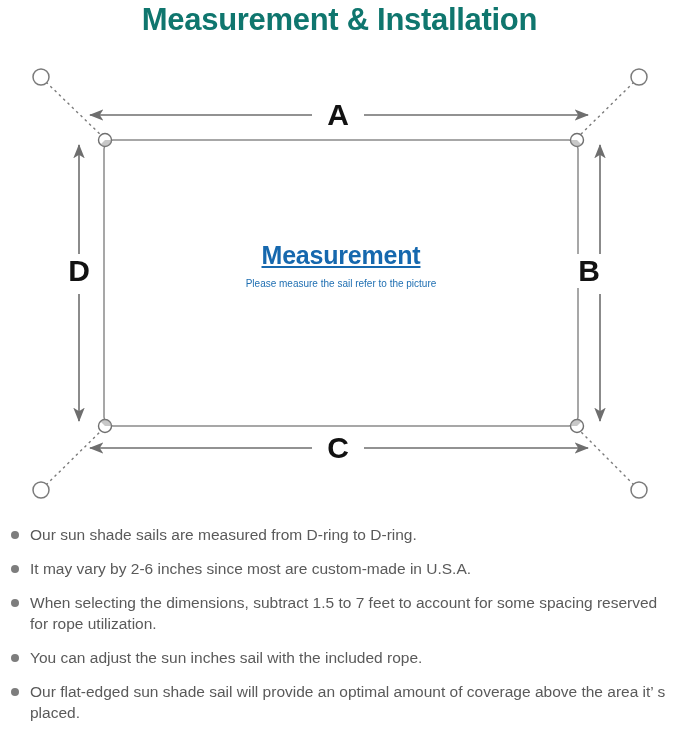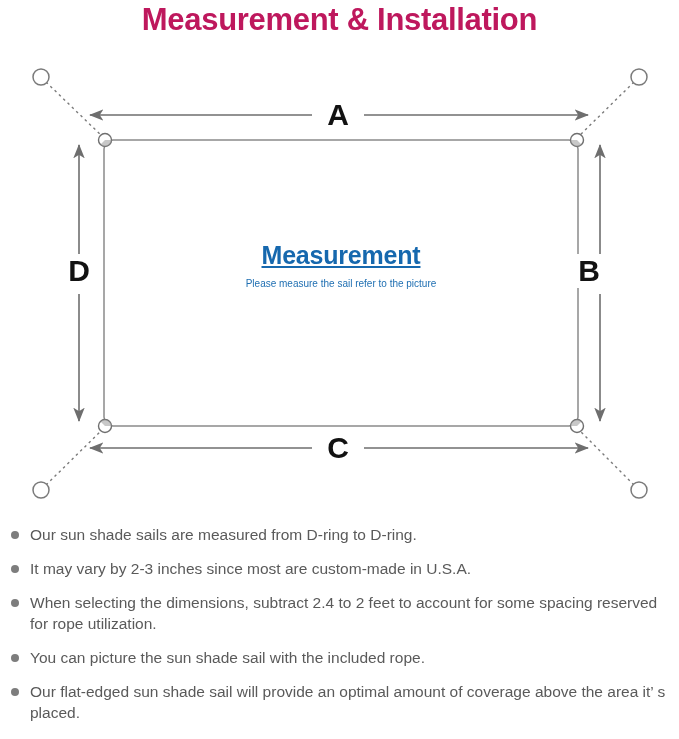--- a/index.html
+++ b/index.html
@@ -19,21 +19,21 @@
   
   #page-title {
     position: absolute;
     left: 0;
     top: 0;
     width: 679px;
     text-align: center;
     font-size: 31px;
     font-weight: bold;
     letter-spacing: -0.3px;
-    color: #be185d;
+    color: #0f766e;
     line-height: 40px;
     white-space: nowrap;
   }
 
   
   #diagram-area {
     position: absolute;
     left: 0;
     top: 44px;
     width: 679px;
@@ -187,27 +187,27 @@
   </div>
 </div>
 
 <div id="notes-list">
   <div class="note-item">
     <span class="note-bullet"></span>
     <span>Our sun shade sails are measured from D-ring to D-ring.</span>
   </div>
   <div class="note-item">
     <span class="note-bullet"></span>
-    <span>It may vary by 2-3 inches since most are custom-made in U.S.A.</span>
-  </div>
-  <div class="note-item">
-    <span class="note-bullet"></span>
-    <span>When selecting the dimensions, subtract 2.4 to 2 feet to account for some spacing reserved for rope utilization.</span>
-  </div>
-  <div class="note-item">
-    <span class="note-bullet"></span>
-    <span>You can picture the sun shade sail with the included rope.</span>
+    <span>It may vary by 2-6 inches since most are custom-made in U.S.A.</span>
+  </div>
+  <div class="note-item">
+    <span class="note-bullet"></span>
+    <span>When selecting the dimensions, subtract 1.5 to 7 feet to account for some spacing reserved for rope utilization.</span>
+  </div>
+  <div class="note-item">
+    <span class="note-bullet"></span>
+    <span>You can adjust the sun inches sail with the included rope.</span>
   </div>
   <div class="note-item">
     <span class="note-bullet"></span>
     <span>Our flat-edged sun shade sail will provide an optimal amount of coverage above the area it’ s placed.</span>
   </div>
 </div>
 
 </body></html>

